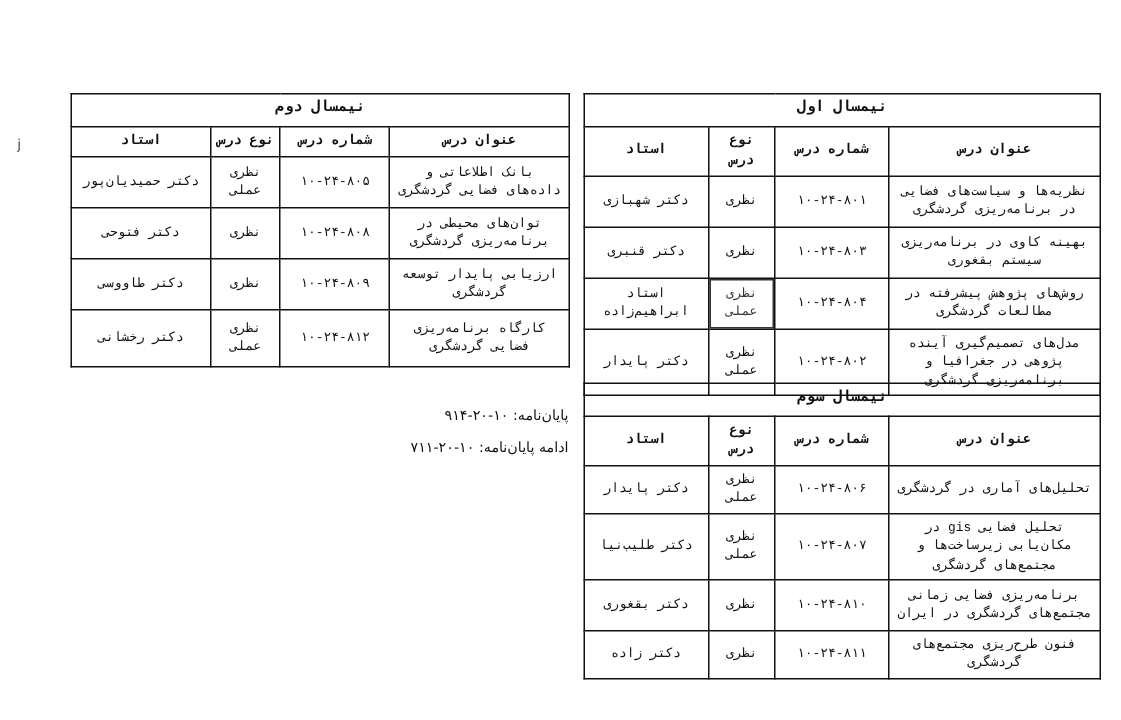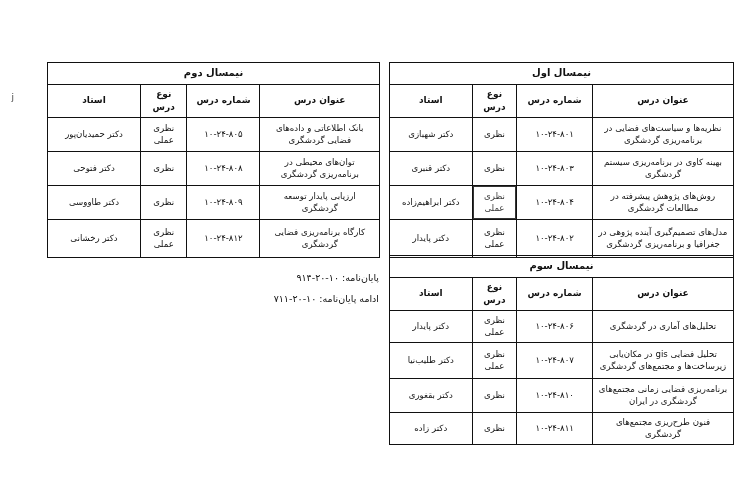--- a/index.html
+++ b/index.html
@@ -33,20 +33,21 @@
   }
   .stray-mark {
     position: absolute;
     font-size: 9px;
     color: #444;
   }
   table.grid {
     border-collapse: collapse;
     direction: rtl;
     table-layout: fixed;
+    font-family: Liberation Mono, monospace;
   }
   table.grid td, table.grid th {
     border: 1px solid #111;
     font-size: 8.6px;
     line-height: 1.45;
     padding: 3px 4px;
     text-align: center;
     vertical-align: middle;
     font-weight: normal;
     color: #111;
@@ -133,30 +134,30 @@
         <td class="colhead">نوع درس</td>
         <td class="colhead">استاد</td>
       </tr>
       <tr style="height:34px;">
         <td>نظریه‌ها و سیاست‌های فضایی در برنامه‌ریزی گردشگری</td>
         <td>۱۰-۲۴-۸۰۱</td>
         <td class="type-stack">نظری</td>
         <td>دکتر شهبازی</td>
       </tr>
       <tr style="height:34px;">
-        <td>بهینه کاوی در برنامه‌ریزی سیستم گردشگری</td>
+        <td>بهینه کاوی در برنامه‌ریزی سیستم بقغوری</td>
         <td>۱۰-۲۴-۸۰۳</td>
         <td class="type-stack">نظری</td>
         <td>دکتر قنبری</td>
       </tr>
       <tr style="height:34px;">
         <td>روش‌های پژوهش پیشرفته در مطالعات گردشگری</td>
         <td>۱۰-۲۴-۸۰۴</td>
         <td class="type-stack smudge">نظری عملی</td>
-        <td>دکتر ابراهیم‌زاده</td>
+        <td>استاد ابراهیم‌زاده</td>
       </tr>
       <tr style="height:38px;">
         <td>مدل‌های تصمیم‌گیری آینده پژوهی در جغرافیا و برنامه‌ریزی گردشگری</td>
         <td>۱۰-۲۴-۸۰۲</td>
         <td class="type-stack">نظری عملی</td>
         <td>دکتر پایدار</td>
       </tr>
     </tbody>
       </table>
   </div>

